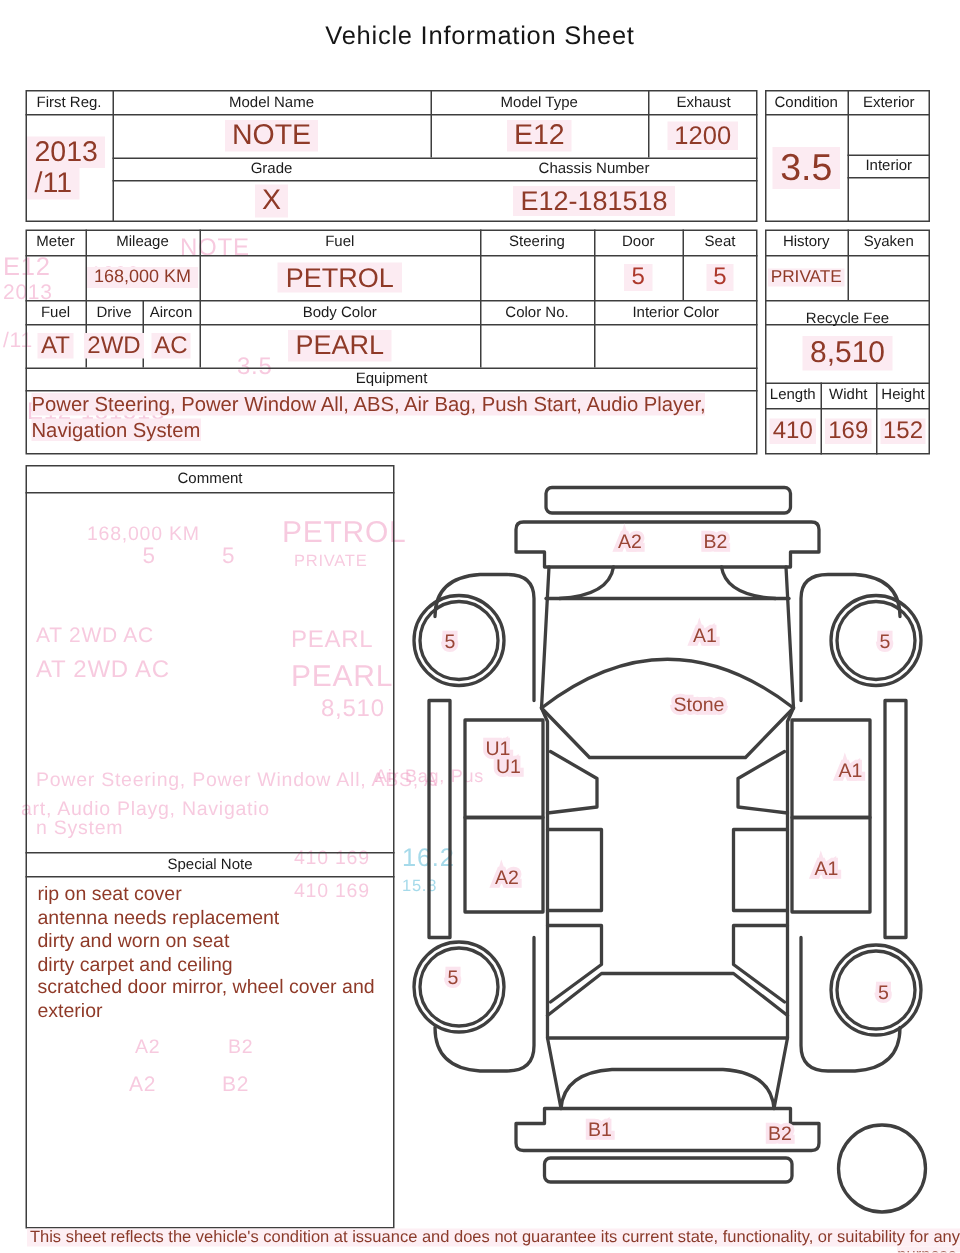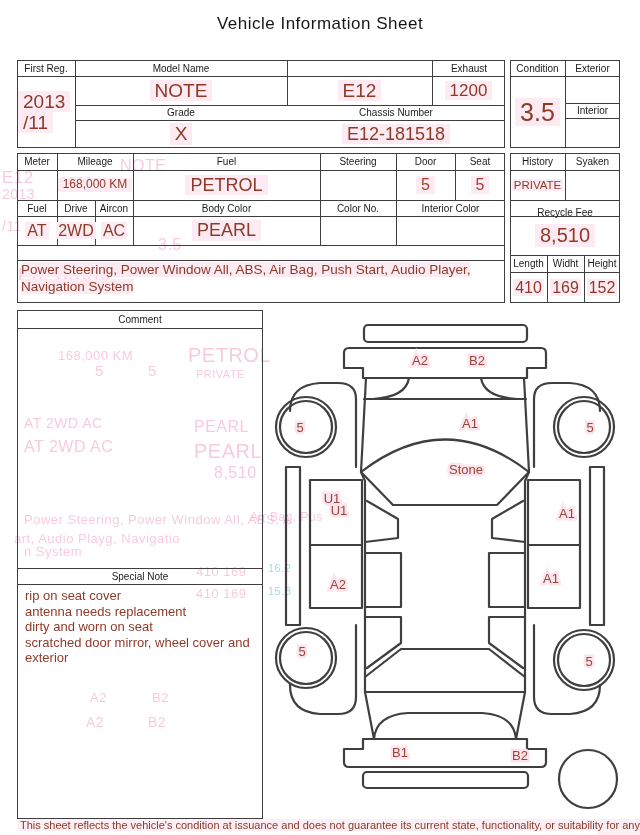--- a/index.html
+++ b/index.html
@@ -58,34 +58,35 @@
       <span class="ghost pink" style="left: 24px; top: 512px; font-size: 13px;">Power Steering, Power Window All, ABS, A</span>
       <span class="ghost pink" style="left: 14px; top: 531px; font-size: 13px;">art, Audio Playg, Navigatio</span>
       <span class="ghost pink" style="left: 24px; top: 544px; font-size: 13px;">n System</span>
       <span class="ghost pink" style="left: 196px; top: 564px; font-size: 13px;">410  169</span>
       <span class="ghost pink" style="left: 196px; top: 586px; font-size: 13px;">410  169</span>
       <span class="ghost pink" style="left: 90px; top: 690px; font-size: 13px;">A2</span>
       <span class="ghost pink" style="left: 152px; top: 690px; font-size: 13px;">B2</span>
       <span class="ghost pink" style="left: 86px; top: 714px; font-size: 14px;">A2</span>
       <span class="ghost pink" style="left: 148px; top: 714px; font-size: 14px;">B2</span>
       <span class="ghost pink" style="left: 250px; top: 510px; font-size: 12px;">Air Bag, Pus</span>
-      <span class="ghost cyan" style="left: 268px; top: 562px; font-size: 11px;">16.2</span>
+      <span class="ghost cyan" style="left: 268px; top: 562px; font-size: 17px;">16.2</span>
       <span class="ghost cyan" style="left: 268px; top: 585px; font-size: 11px;">15.8</span>
     </div>
 
   <div class="box" style="left:17px;top:60px;width:488px;height:88px;"></div>
   <div class="hline" style="left:17px;top:76px;width:488px;"></div>
   <div class="hline" style="left:75px;top:105px;width:430px;"></div>
   <div class="hline" style="left:75px;top:120px;width:430px;"></div>
   <div class="vline" style="left:75px;top:60px;height:88px;"></div>
   <div class="vline" style="left:287px;top:60px;height:45px;"></div>
   <div class="vline" style="left:432px;top:60px;height:45px;"></div>
 
   <div class="lbl" style="left:17px;top:60px;width:58px;height:16px;">First Reg.</div>
   <div class="lbl" style="left:75px;top:60px;width:212px;height:16px;">Model Name</div>
+  <div class="lbl" style="left:287px;top:60px;width:145px;height:16px;">Model Type</div>
   <div class="lbl" style="left:432px;top:60px;width:74px;height:16px;">Exhaust</div>
   <div class="lbl" style="left:75px;top:105px;width:212px;height:15px;">Grade</div>
   <div class="lbl" style="left:287px;top:105px;width:218px;height:15px;">Chassis Number</div>
 
   <div class="val stacked" style="left:17px;top:78px;width:58px;height:68px;font-size:19px;">
     <span>2013</span>
     <span>/11</span>
   </div>
   <div class="val" style="left:75px;top:76px;width:212px;height:29px;font-size:19px;">
       <span>NOTE</span>
@@ -162,20 +163,21 @@
   <div class="val" style="left:57px;top:216px;width:38px;height:29px;font-size:16px;">
       <span style="padding:0 2px;">2WD</span>
     </div>
   <div class="val" style="left:95px;top:216px;width:38px;height:29px;font-size:16px;">
       <span style="padding:0 2px;">AC</span>
     </div>
   <div class="val" style="left:133px;top:216px;width:187px;height:29px;font-size:18px;">
       <span>PEARL</span>
     </div>
 
+  <div class="lbl" style="left:17px;top:245px;width:488px;height:15px;">Equipment</div>
   <div class="equip" style="left:21px;top:262px;width:480px;"><span>Power Steering, Power Window  All, ABS, Air Bag, Push Start, Audio Player, Navigation System</span></div>
 
   <div class="box" style="left:510px;top:153px;width:110px;height:150px;"></div>
   <div class="hline" style="left:510px;top:170px;width:110px;"></div>
   <div class="hline" style="left:510px;top:200px;width:110px;"></div>
   <div class="hline" style="left:510px;top:216px;width:110px;"></div>
   <div class="hline" style="left:510px;top:255px;width:110px;"></div>
   <div class="hline" style="left:510px;top:272px;width:110px;"></div>
   <div class="vline" style="left:565px;top:153px;height:47px;"></div>
   <div class="vline" style="left:547px;top:255px;height:48px;"></div>
@@ -206,20 +208,21 @@
   <div class="box" style="left:17px;top:310px;width:246px;height:509px;"></div>
   <div class="hline" style="left:17px;top:328px;width:246px;"></div>
   <div class="hline" style="left:17px;top:568px;width:246px;"></div>
   <div class="hline" style="left:17px;top:584px;width:246px;"></div>
   <div class="lbl" style="left:17px;top:310px;width:246px;height:18px;">Comment</div>
   <div class="lbl" style="left:17px;top:568px;width:246px;height:16px;">Special Note</div>
   <div class="notes" style="left:25px;top:588px;width:231px;">
     <span>rip on seat cover</span>
     <span>antenna needs replacement</span>
     <span>dirty and worn on seat</span>
+    <span>dirty carpet and ceiling</span>
     <span>scratched door mirror, wheel cover and exterior</span>
   </div>
 
   <svg class="car-diagram" width="370" height="520" viewBox="0 0 370 520">
     <g fill="none" stroke="#3f3f3f" stroke-width="2.2" stroke-linejoin="round" stroke-linecap="round">
 
       <rect x="94" y="10" width="163" height="17" rx="4"></rect>
       <path d="M79,33 H271 Q276,33 276,38 V53 H257 V63 H93 V53 H74 V38 Q74,33 79,33 Z"></path>
 
       <path d="M96,63 L91,157"></path>

